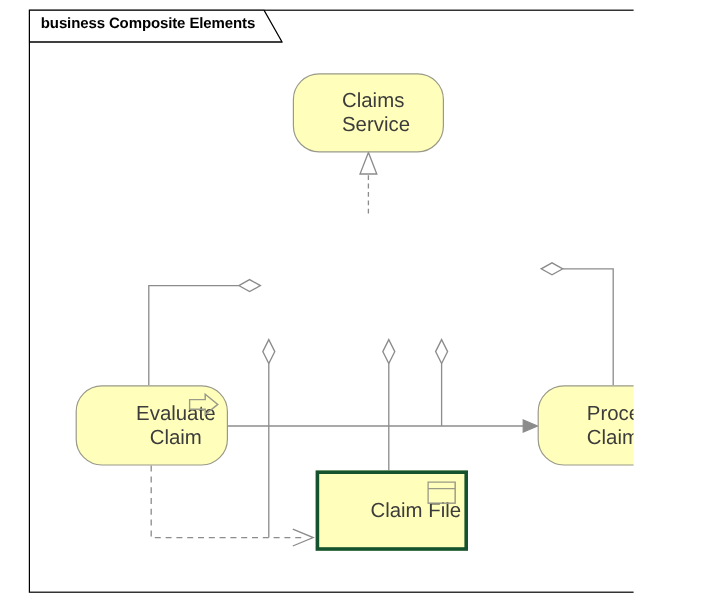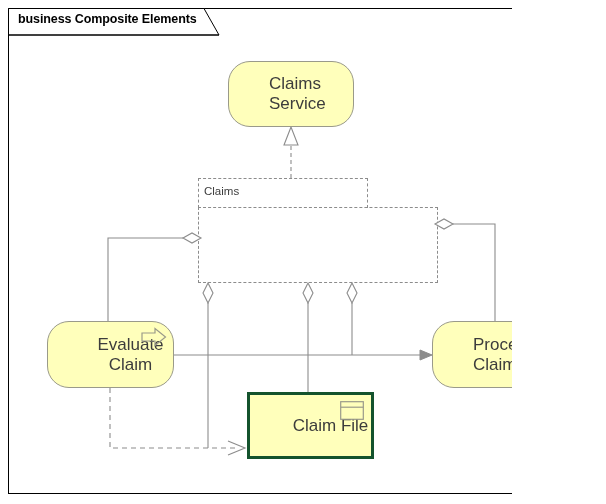--- a/index.html
+++ b/index.html
@@ -9,20 +9,21 @@
   }
   body {
     font-family: "Liberation Sans", sans-serif;
   }
   #canvas {
     position: relative;
     width: 512px;
     height: 504px;
     background: #ffffff;
     overflow: hidden;
+    margin-left: 16px;
   }
   #diagram-frame {
     position: absolute;
     left: 8px;
     top: 8px;
     width: 588px;
     height: 486px;
     border: 1px solid #000000;
     box-sizing: border-box;
     background: #ffffff;
@@ -124,25 +125,20 @@
 <div id="canvas">
 
   <div id="diagram-frame"></div>
 
   <svg id="frame-label-tab" viewBox="0 0 212 28">
     <path d="M 0.5 0.5 L 196 0.5 L 211 27 L 0.5 27 Z" fill="#ffffff" stroke="#000000" stroke-width="1"></path>
     <line x1="0.5" y1="27" x2="211" y2="27" stroke="#000000" stroke-width="1"></line>
   </svg>
   <div id="frame-label-text">business Composite Elements</div>
 
-  <div id="claims-package" style="left:198px; top:178px; width:240px; height:105px;">
-    <div id="claims-pkg-tab"></div>
-    <div id="claims-pkg-body"></div>
-    <div id="claims-pkg-label">Claims</div>
-  </div>
 
   <svg id="edges" viewBox="0 0 606 504">
     <g stroke="#8c8c8c" stroke-width="1.1" fill="none">
 
       <g>
         <line x1="291" y1="178" x2="291" y2="145" stroke-dasharray="4,3"></line>
         <polygon points="291,127 284,145 298,145" fill="#ffffff" stroke="#8c8c8c" stroke-width="1.1"></polygon>
       </g>
 
       <g>

